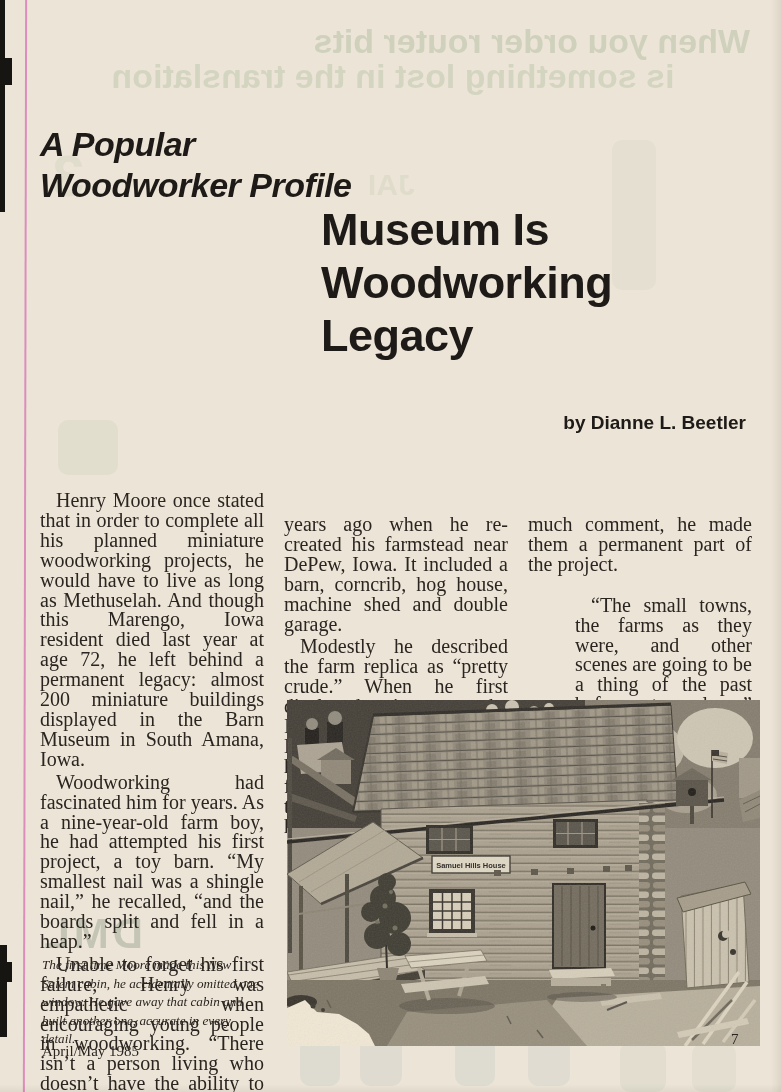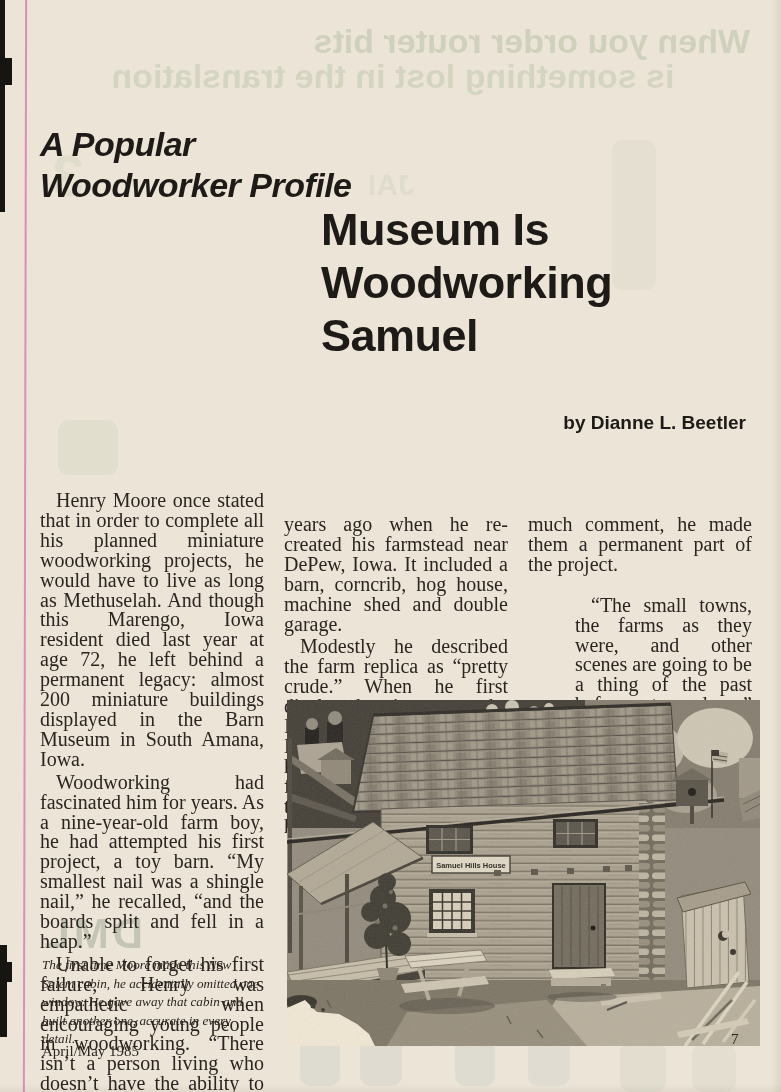--- a/index.html
+++ b/index.html
@@ -76,21 +76,21 @@
   <div class="ghost-blob" style="left:692px;top:1044px;width:44px;height:48px;background:rgba(150,168,150,.10)"></div>
 
   <div class="kicker">
     <div>A Popular</div>
     <div>Woodworker Profile</div>
   </div>
 
   <div class="title">
     <div>Museum Is</div>
     <div>Woodworking</div>
-    <div>Samuel</div>
+    <div>Legacy</div>
   </div>
 
   <div class="byline">by Dianne L. Beetler</div>
 
   <div class="columns">
     <div class="col">
       <p>Henry Moore once stated that in order to complete all his planned miniature woodworking projects, he would have to live as long as Methuselah. And though this Marengo, Iowa resident died last year at age 72, he left behind a permanent legacy: almost 200 miniature buildings displayed in the Barn Museum in South Amana, Iowa.</p>
       <p>Woodworking had fascinated him for years. As a nine-year-old farm boy, he had attempted his first project, a toy barn. “My smallest nail was a shingle nail,” he recalled, “and the boards split and fell in a heap.”</p>
       <p>Unable to forget his first failure, Henry was empathetic when encouraging young people in woodworking. “There isn’t a person living who doesn’t have the ability to do anything he wants to do, if he would just get ready and do it,” he declared.</p>
       <p>Henry began reproducing historical buildings in a one-inch to one-foot scale 17</p>

